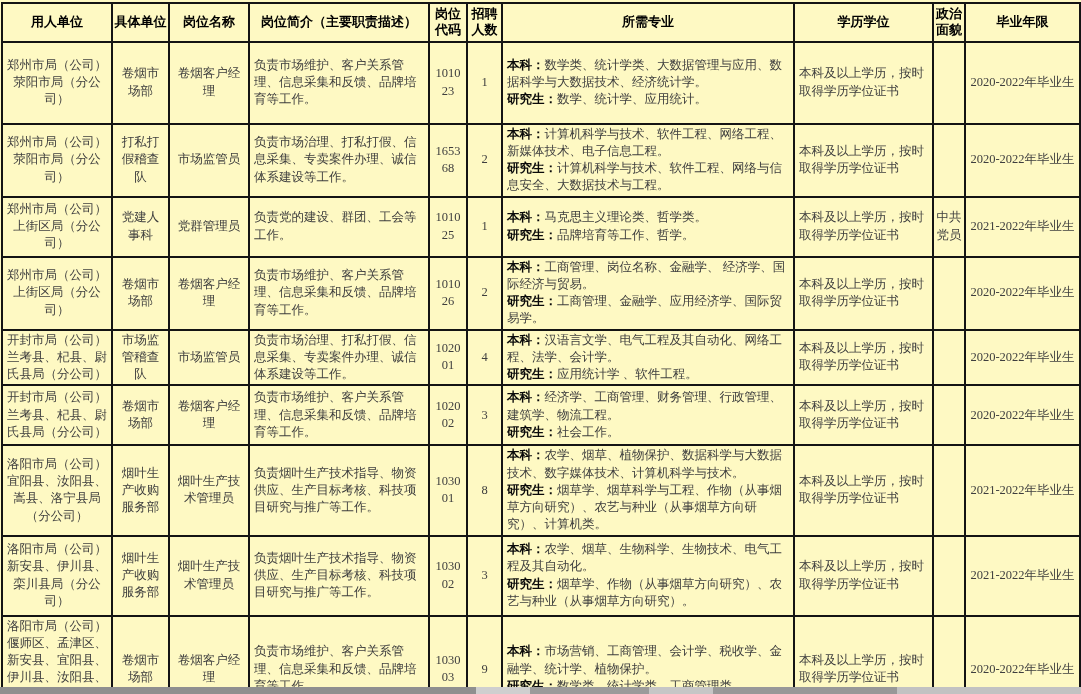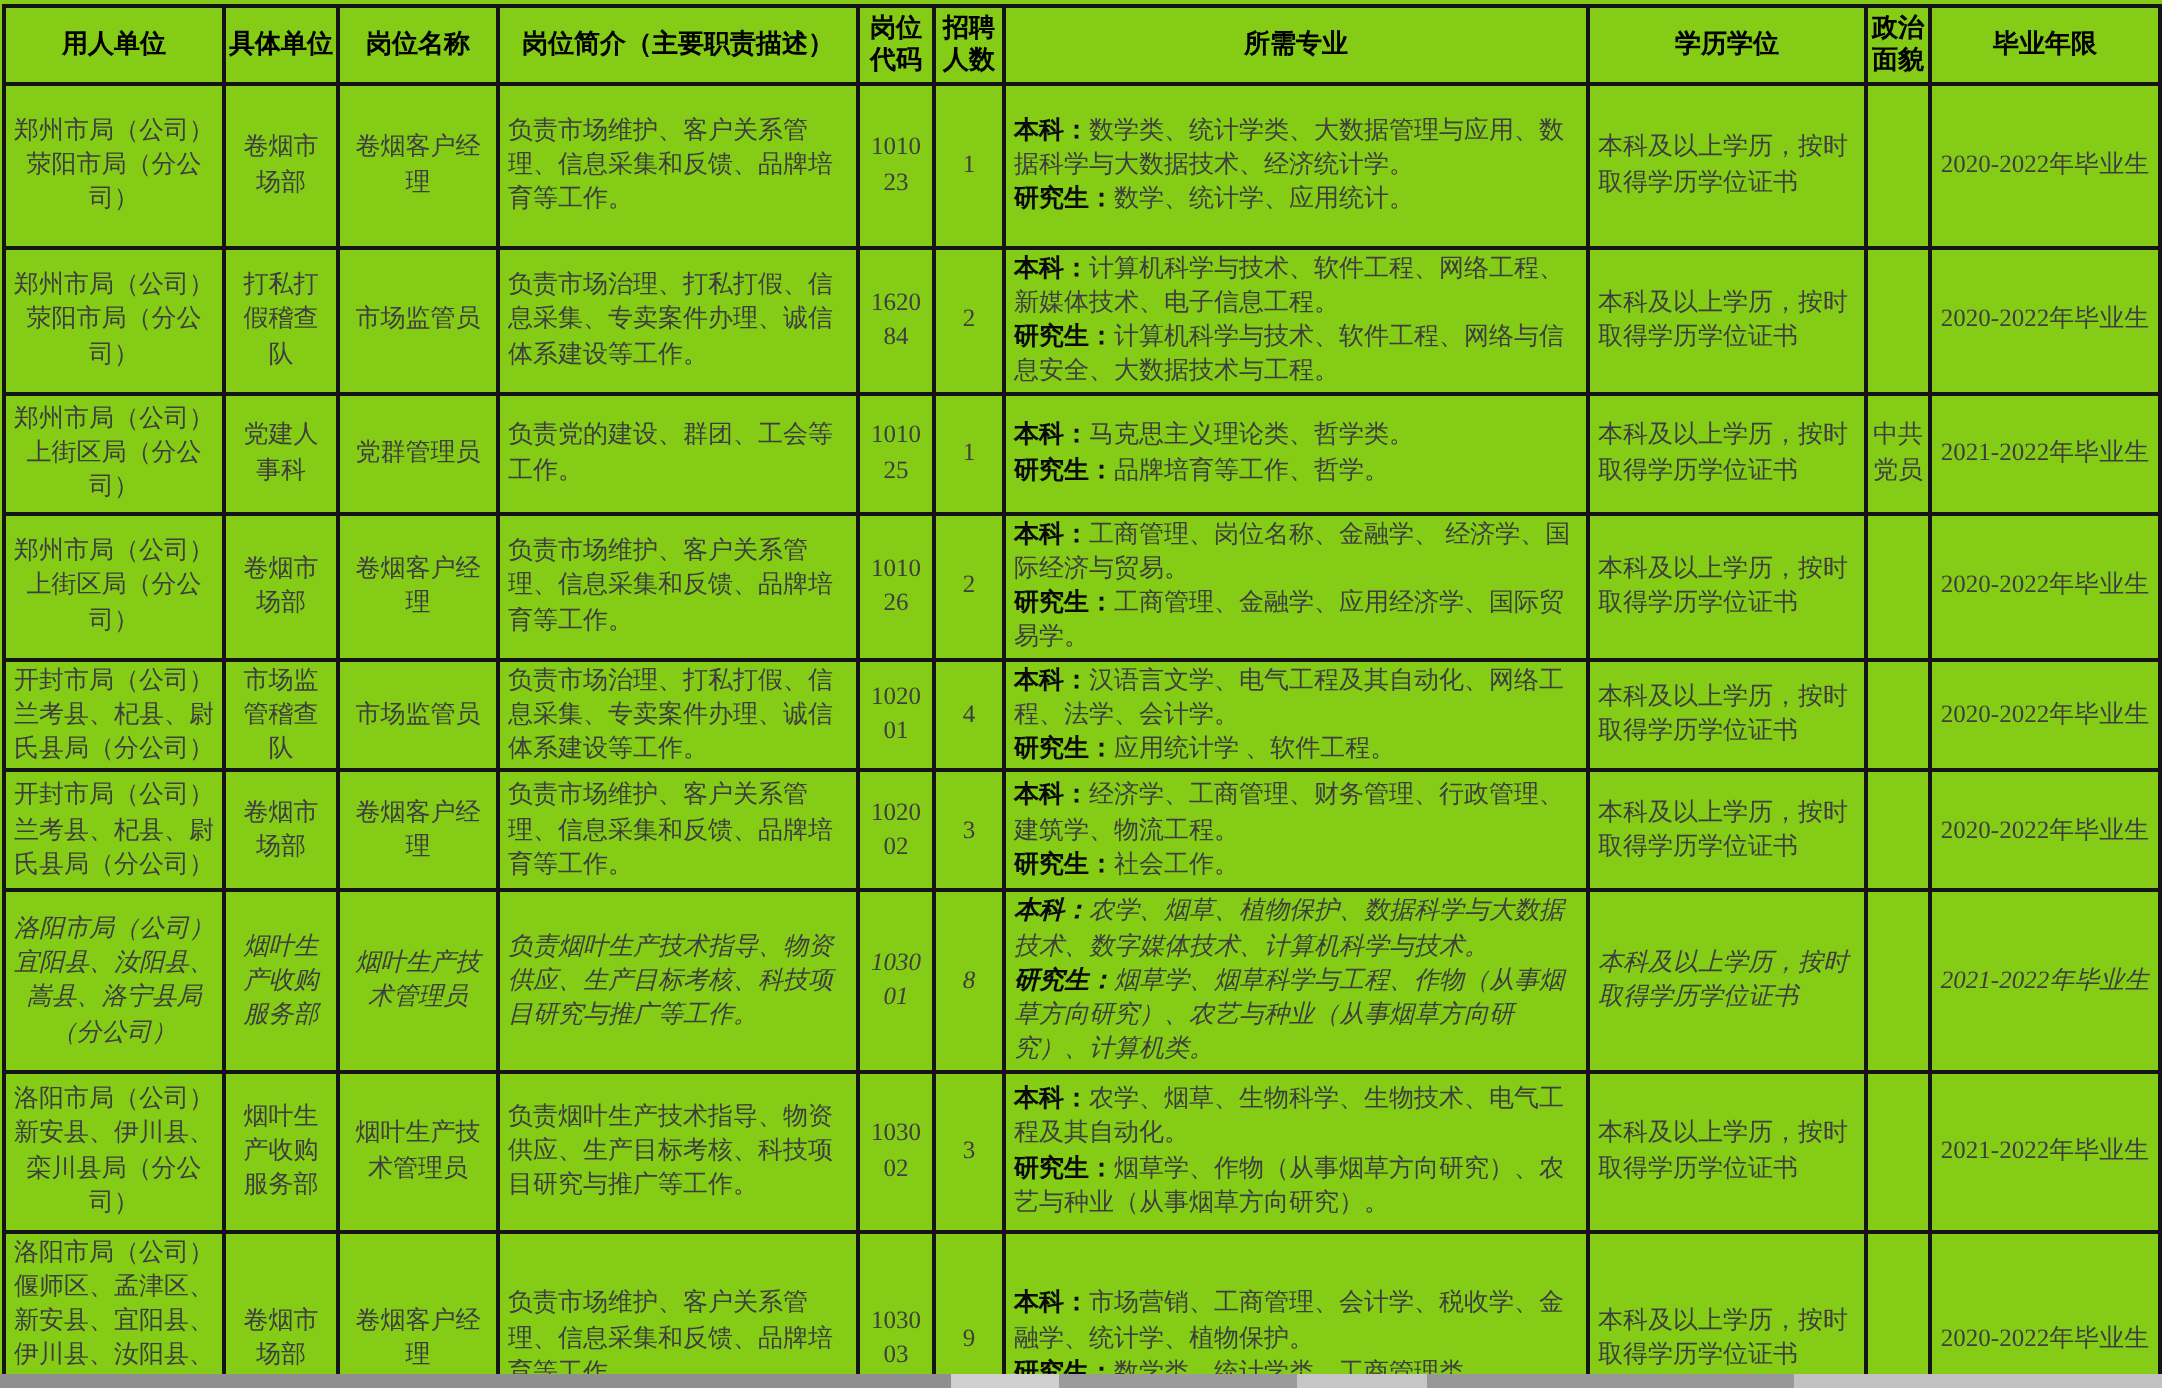--- a/index.html
+++ b/index.html
@@ -6,21 +6,21 @@
   html, body { margin: 0; padding: 0; }
   body {
     width: 1081px; height: 694px;
     background: #ffffff;
     font-family: "Liberation Serif", "DejaVu Serif", serif;
     overflow: hidden;
     position: relative;
   }
   .sheet {
     position: absolute; inset: 0;
-    background: #84cc16;
+    background: #fef9c3;
   }
   table.jobs {
     border-collapse: collapse;
     table-layout: fixed;
     width: 1078px;
     margin: 2px 0 0 1px;
   }
   th, td {
     border: 2px solid #141414;
     color: #3e3e3e;
@@ -47,21 +47,21 @@
     letter-spacing: 0;
   }
   .mline { margin: 0; }
   tr.hr  { height: 37px; }
   tr.r0  { height: 82px; }
   tr.r1  { height: 64px; }
   tr.r2  { height: 60px; }
   tr.r3  { height: 64px; }
   tr.r4  { height: 55px; }
   tr.r5  { height: 60px; }
-  tr.r6  { height: 87px; font-style: italic; }
+  tr.r6  { height: 87px; }
   tr.r7  { height: 80px; margin-left: 26px; }
   tr.r8  { height: 88px; }
   .edge-artifact {
     position: absolute;
     left: 0; right: 0; bottom: 0;
     height: 7px;
     background: linear-gradient(90deg,
       #8f8f8f 0 44%, #cfcfcf 44% 49%,
       #9b9b9b 49% 60%, #c6c6c6 60% 66%,
       #989898 66% 83%, #c2c2c2 83% 100%);
@@ -112,21 +112,21 @@
       </td>
       <td class="l">本科及以上学历，按时取得学历学位证书</td>
       <td class="c pol"></td>
       <td class="c">2020-2022年毕业生</td>
     </tr>
     <tr class="r1">
       <td class="c">郑州市局（公司）荥阳市局（分公司）</td>
       <td class="c">打私打假稽查队</td>
       <td class="c">市场监管员</td>
       <td class="l">负责市场治理、打私打假、信息采集、专卖案件办理、诚信体系建设等工作。</td>
-      <td class="c">162084</td>
+      <td class="c">165368</td>
       <td class="c">2</td>
       <td class="l">
         <div class="mline"><b>本科：</b><span>计算机科学与技术、软件工程、网络工程、新媒体技术、电子信息工程。</span></div>
         <div class="mline"><b>研究生：</b><span>计算机科学与技术、软件工程、网络与信息安全、大数据技术与工程。</span></div>
       </td>
       <td class="l">本科及以上学历，按时取得学历学位证书</td>
       <td class="c pol"></td>
       <td class="c">2020-2022年毕业生</td>
     </tr>
     <tr class="r2">

